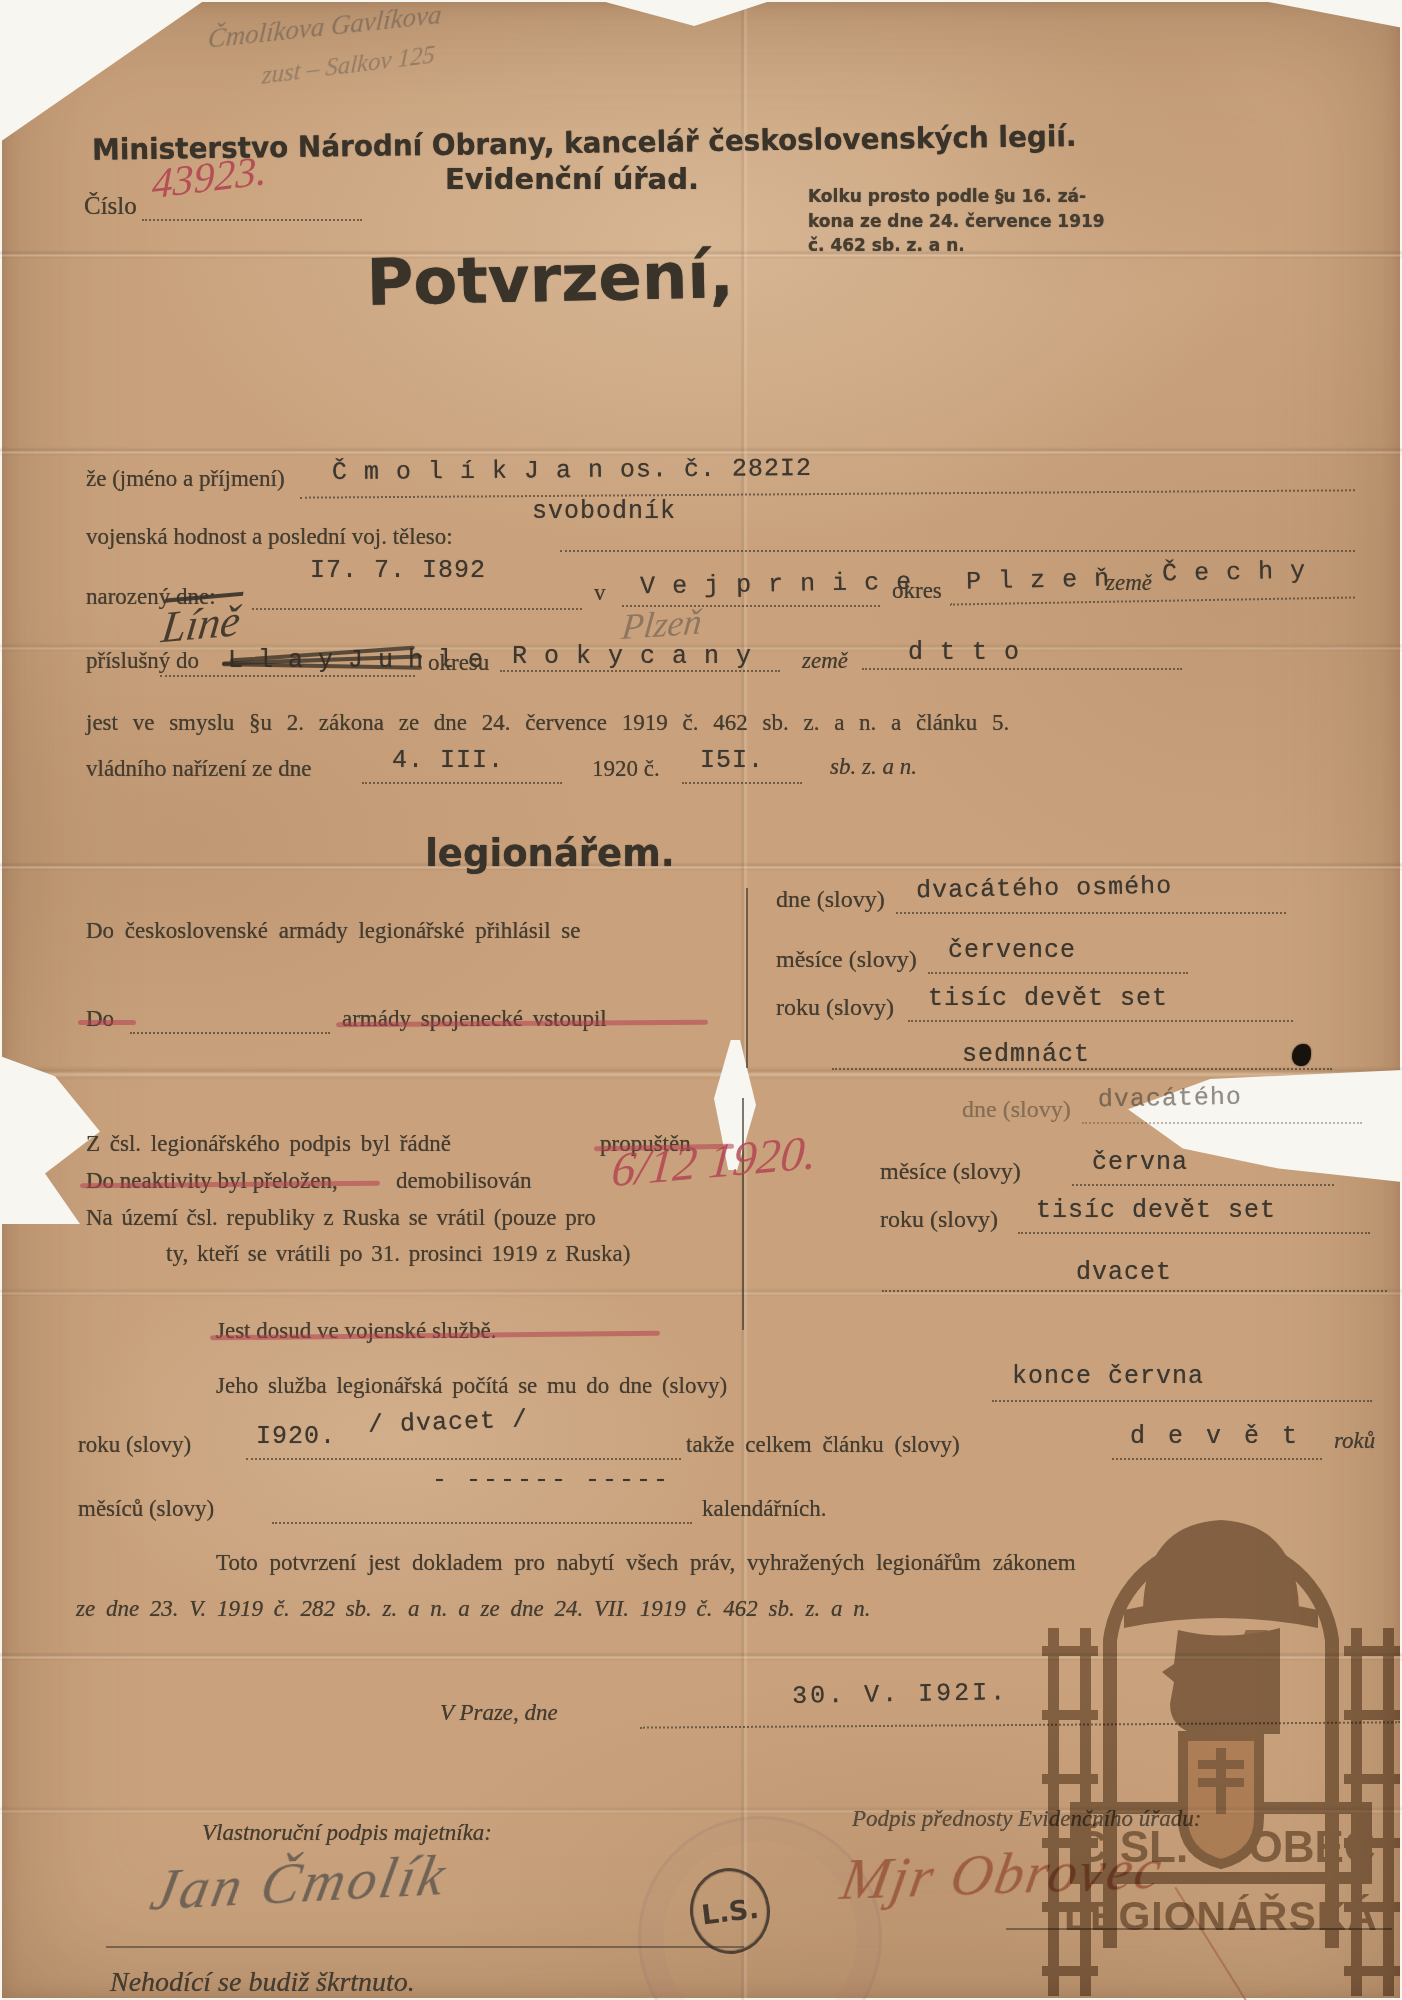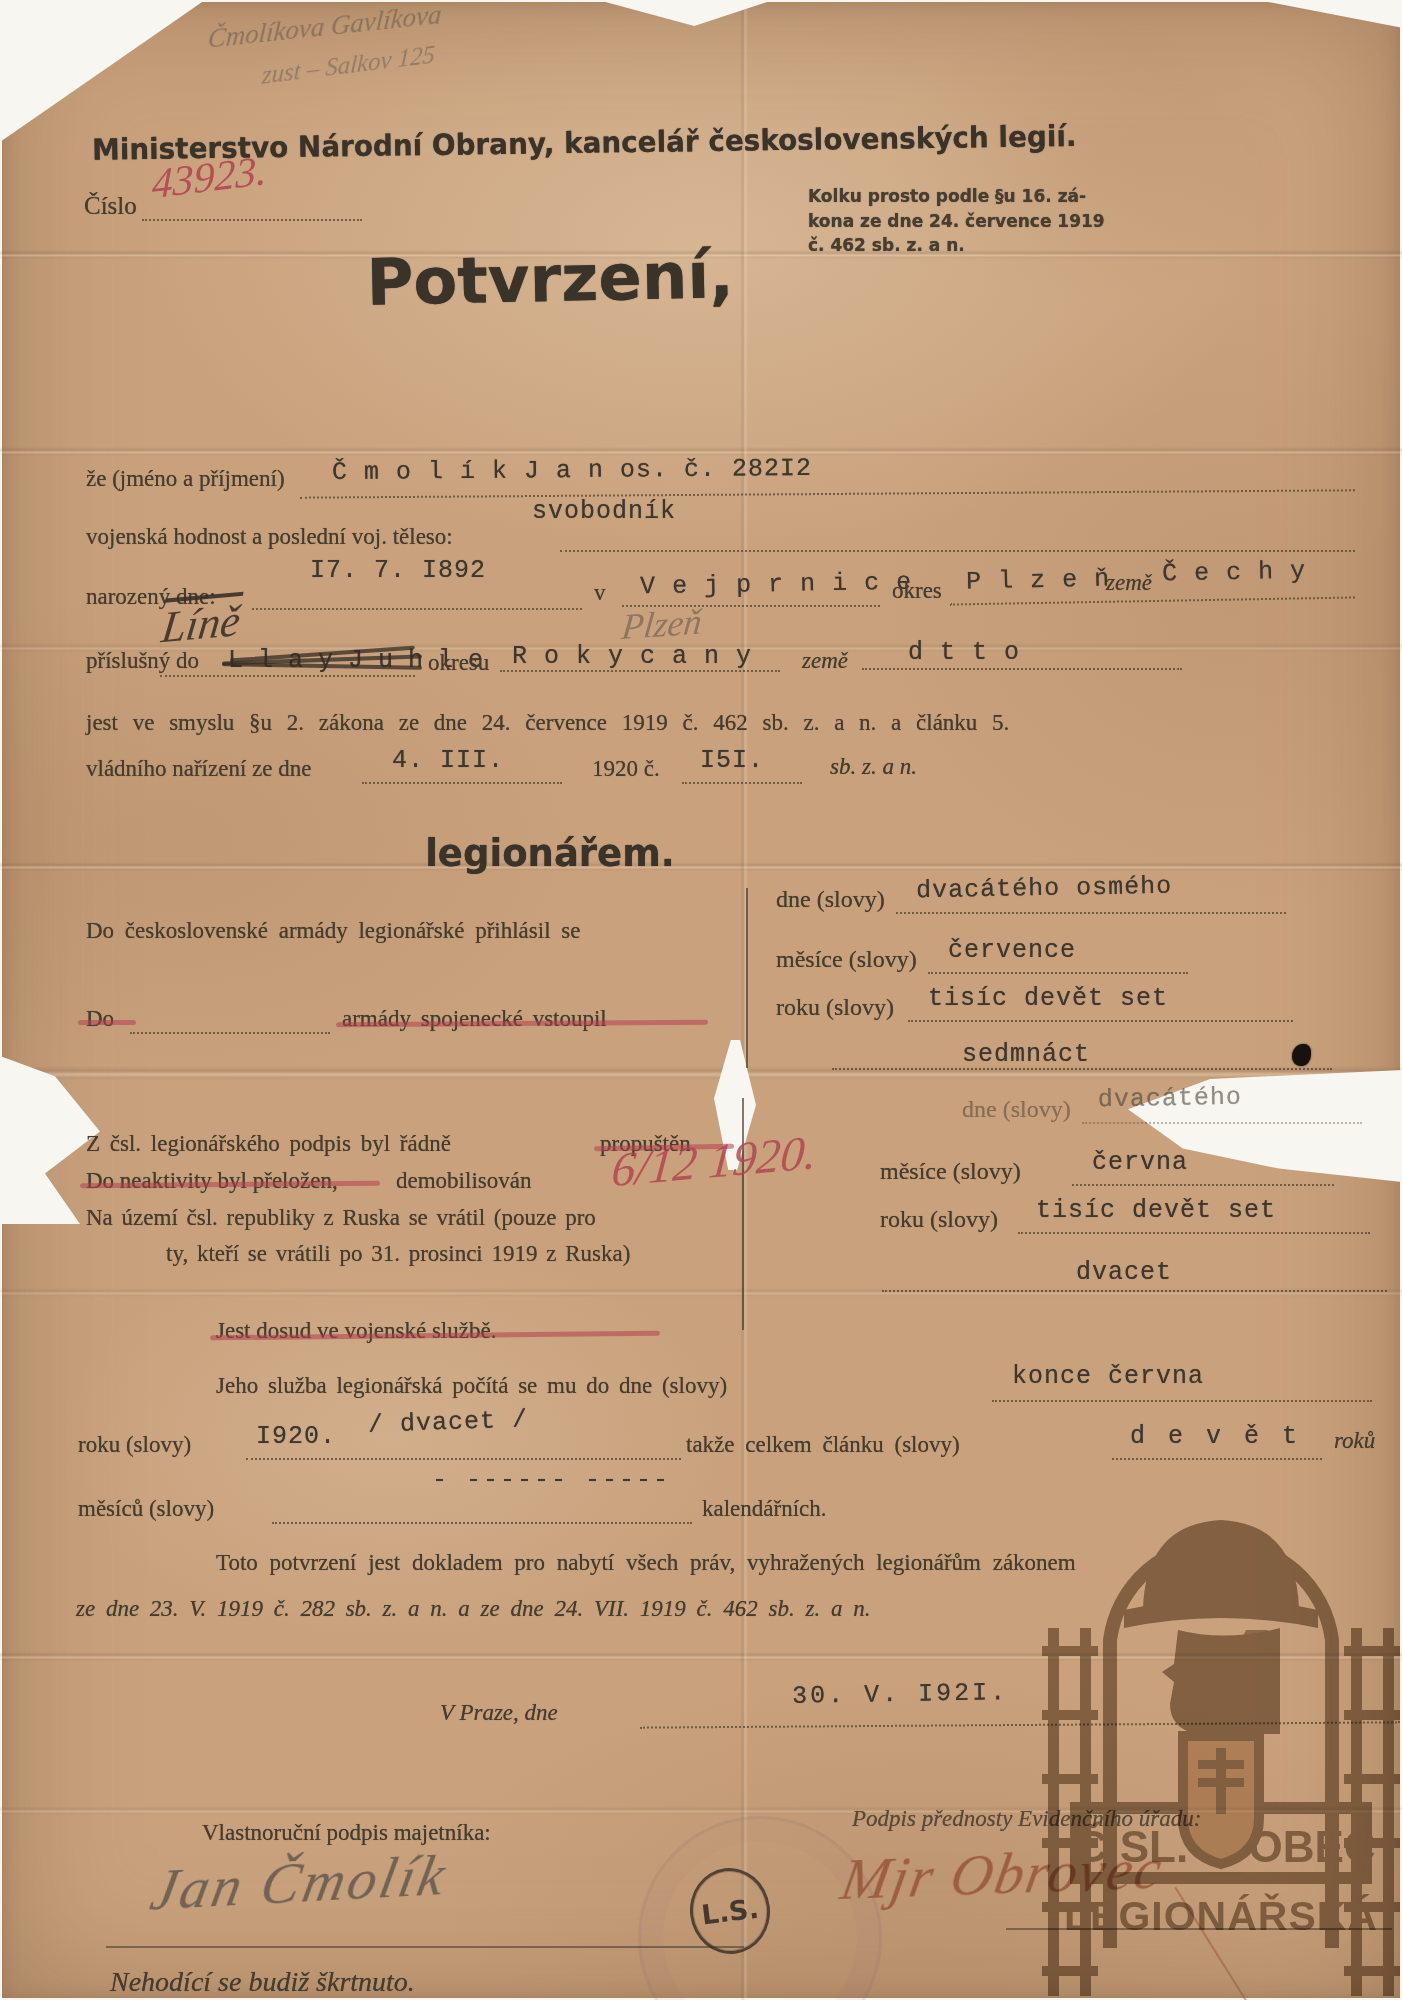--- a/index.html
+++ b/index.html
@@ -63,20 +63,21 @@
   <div class="tear" style="left:598px;top:0;width:175px;height:26px;clip-path:polygon(0 0,100% 0,55% 100%)"></div>
   <div class="tear" style="left:1258px;top:0;width:144px;height:66px;clip-path:polygon(0 0,100% 0,100% 42%)"></div>
   <div class="tear" style="left:0;top:1056px;width:100px;height:168px;clip-path:polygon(0 0,55% 12%,100% 45%,45% 70%,80% 100%,0 100%)"></div>
   <div class="tear" style="left:714px;top:1040px;width:42px;height:130px;clip-path:polygon(40% 0,62% 0,100% 50%,55% 100%,34% 100%,0 45%)"></div>
   <div class="tear" style="left:1128px;top:1070px;width:274px;height:112px;clip-path:polygon(0 35%,30% 8%,100% 0,100% 100%,55% 88%,20% 70%)"></div>
 
   <div class="abs hw" style="left:208px;top:24px;font-size:27px;color:rgba(92,84,76,.55);transform:rotate(-6deg) skewX(-10deg);filter:blur(.4px)">Čmolíkova Gavlíkova</div>
   <div class="abs hw" style="left:262px;top:62px;font-size:25px;color:rgba(92,84,76,.48);transform:rotate(-7deg) skewX(-10deg);filter:blur(.4px)">zust – Salkov 125</div>
 
   <div class="abs heavy" style="left:72px;top:126px;width:1000px;text-align:center;font-size:29px;transform:rotate(-.8deg) scaleX(.96)">Ministerstvo Národní Obrany, kancelář československých legií.</div>
+  <div class="abs heavy" style="left:72px;top:162px;width:1000px;text-align:center;font-size:29px">Evidenční úřad.</div>
 
   <div class="abs printed" style="left:84px;top:192px;font-size:25px">Číslo</div>
   <div class="dot" style="left:142px;top:219px;width:220px"></div>
   <div class="abs hw" style="left:152px;top:160px;font-size:42px;color:rgba(178,64,79,.85);transform:rotate(-7deg) skewX(-8deg)">43923.</div>
 
   <div class="abs heavy" style="left:808px;top:184px;font-size:17px;line-height:1.45;color:#473e32">
     <div>Kolku prosto podle §u 16. zá-</div>
     <div>kona ze dne 24. července 1919</div>
     <div>č. 462 sb. z. a n.</div>
   </div>
@@ -196,21 +197,21 @@
   <div class="dot" style="left:272px;top:1522px;width:420px"></div>
   <div class="abs printed" style="left:702px;top:1496px">kalendářních.</div>
 
   <div class="abs printed" style="left:216px;top:1550px;word-spacing:6px">Toto potvrzení jest dokladem pro nabytí všech práv, vyhražených legionářům zákonem</div>
   <div class="abs printed" style="left:76px;top:1596px;word-spacing:5px;font-style:italic">ze dne 23. V. 1919 č. 282 sb. z. a n. a ze dne 24. VII. 1919 č. 462 sb. z. a n.</div>
 
   <div class="abs printed" style="left:440px;top:1700px;font-style:italic">V Praze, dne</div>
   <div class="abs typed" style="left:792px;top:1680px;letter-spacing:3px;transform:rotate(-1deg)">30. V. I92I.</div>
   <div class="dot" style="left:640px;top:1724px;width:760px;transform:rotate(-.4deg)"></div>
 
-  <div class="abs printed" style="left:202px;top:1820px;">Vlastnoruční podpis majetníka:</div>
+  <div class="abs printed" style="left:202px;top:1820px;font-style:italic">Vlastnoruční podpis majetníka:</div>
   <div class="abs printed" style="left:852px;top:1806px;font-style:italic;opacity:.85">Podpis přednosty Evidenčního úřadu:</div>
 
   <div id="ghost-stamp"></div>
 
   <div class="abs hw" style="left:152px;top:1856px;font-size:58px;color:rgba(96,88,79,.85);transform:rotate(-3deg) skewX(-14deg);filter:blur(.4px);letter-spacing:3px">Jan Čmolík</div>
   <div class="rule" style="left:106px;top:1946px;width:638px;height:1.5px"></div>
 
   <div id="ls-seal">
     <span>L.S.</span>
   </div>

